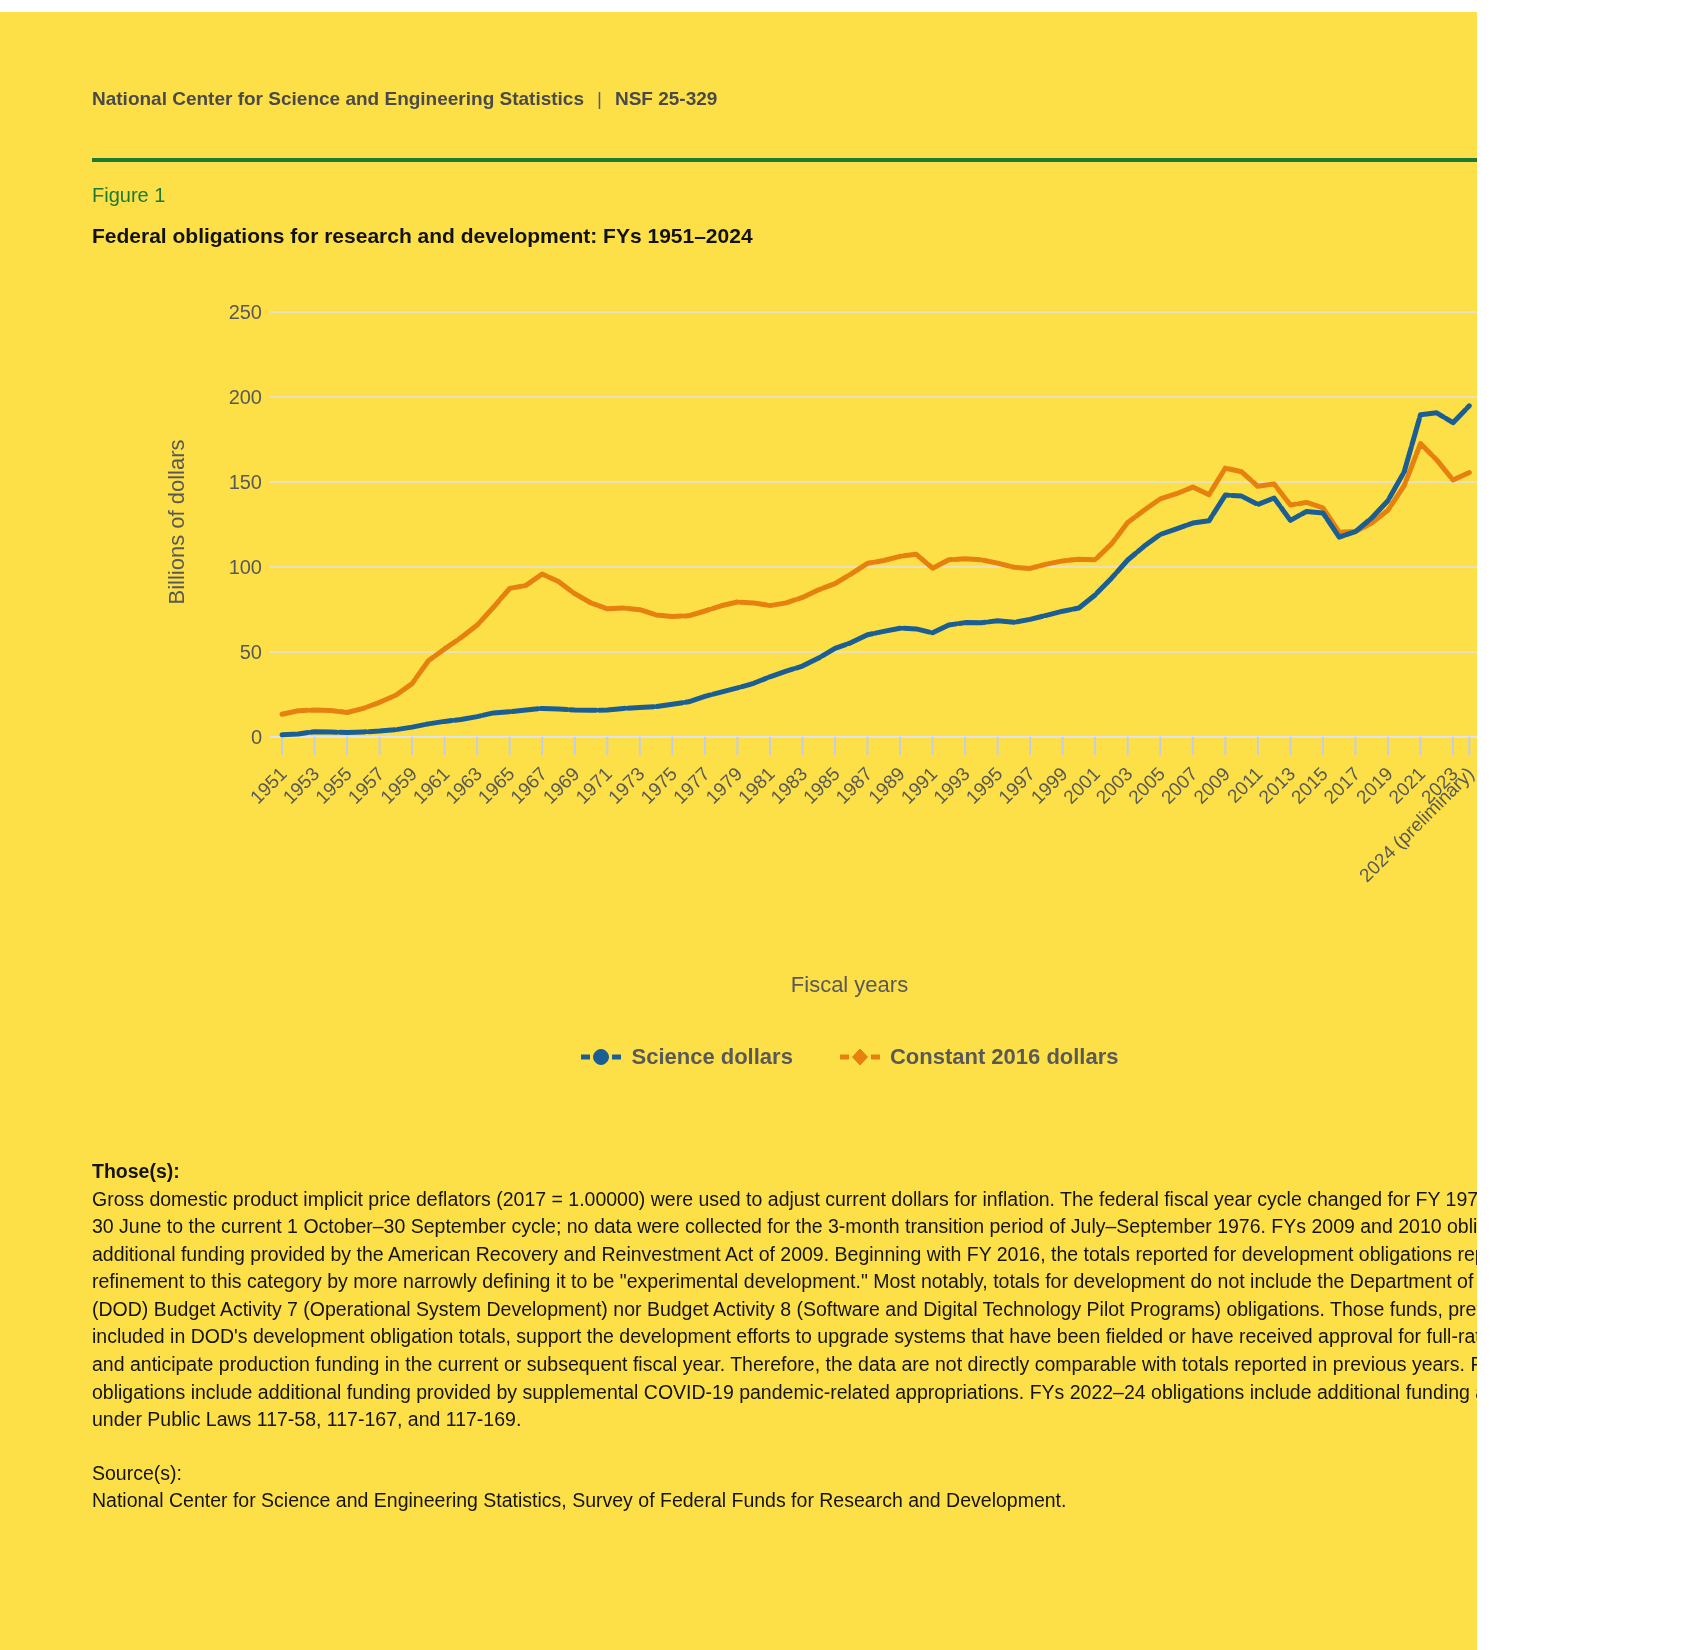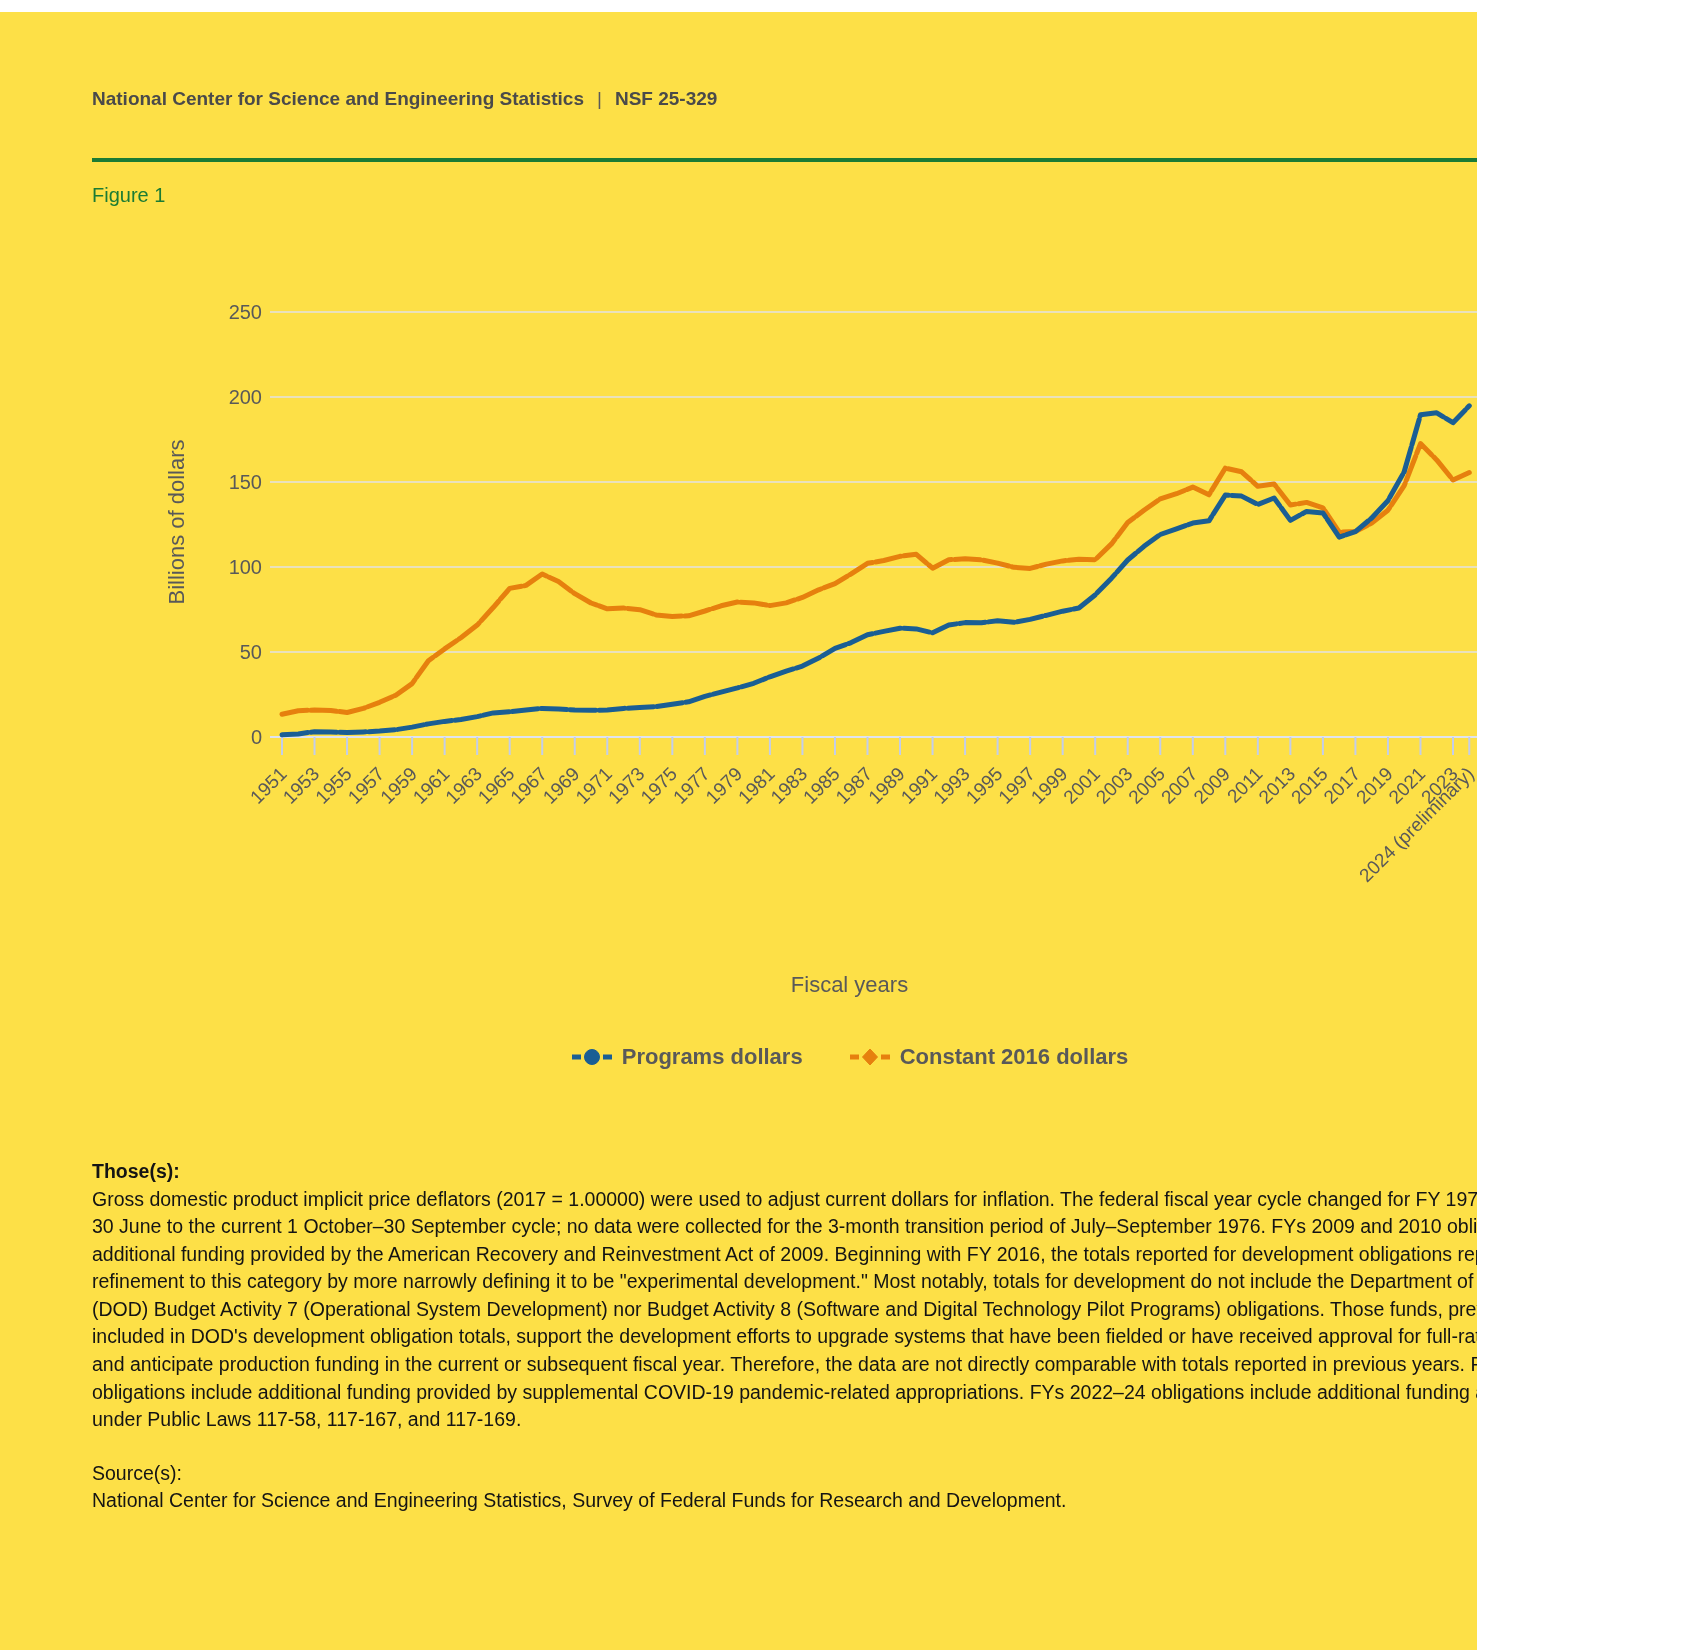--- a/index.html
+++ b/index.html
@@ -46,20 +46,21 @@
 
 <div class="page">
 
   <div class="doc-header">
     <span>National Center for Science and Engineering Statistics</span><span class="sep">|</span><span>NSF 25-329</span>
   </div>
 
   <div class="green-rule"></div>
 
   <div class="figure-label">Figure 1</div>
+  <h1 class="figure-title">Federal obligations for research and development: FYs 1951–2024</h1>
 
   <svg id="chart-svg" width="1699" height="690">
       <line x1="270" x2="1480" y1="380" y2="380" stroke="#e2e2e2" stroke-width="1.5"></line>
       <line x1="270" x2="1480" y1="295" y2="295" stroke="#e2e2e2" stroke-width="1.5"></line>
       <line x1="270" x2="1480" y1="210" y2="210" stroke="#e2e2e2" stroke-width="1.5"></line>
       <line x1="270" x2="1480" y1="125" y2="125" stroke="#e2e2e2" stroke-width="1.5"></line>
       <line x1="270" x2="1480" y1="40" y2="40" stroke="#e2e2e2" stroke-width="1.5"></line>
       <line x1="270" x2="1480" y1="465" y2="465" stroke="#dfe3ef" stroke-width="2"></line>
       <text x="262" y="472" text-anchor="end" class="ytick">0</text>
       <text x="262" y="387" text-anchor="end" class="ytick">50</text>
@@ -150,21 +151,21 @@
 
   <div class="xlabel">Fiscal years</div>
 
   <div class="legend">
     <div class="legend-item">
       <svg width="42" height="18">
         <line class="mk" x1="1" y1="9" x2="10" y2="9" stroke-width="5" fill="#1a5e94" stroke="#1a5e94"></line>
         <circle class="mk" cx="21" cy="9" r="7.5" fill="#1a5e94" stroke="#1a5e94"></circle>
         <line class="mk" x1="32" y1="9" x2="41" y2="9" stroke-width="5" fill="#1a5e94" stroke="#1a5e94"></line>
       </svg>
-      <span>Programs dollars</span>
+      <span>Science dollars</span>
     </div>
     <div class="legend-item">
       <svg width="42" height="18">
         <line class="mk" x1="1" y1="9" x2="10" y2="9" stroke-width="5" fill="#e6800e" stroke="#e6800e"></line>
         <polygon class="mk" points="21,1 28.5,9 21,17 13.5,9" fill="#e6800e" stroke="#e6800e"></polygon>
         <line class="mk" x1="32" y1="9" x2="41" y2="9" stroke-width="5" fill="#e6800e" stroke="#e6800e"></line>
       </svg>
       <span>Constant 2016 dollars</span>
     </div>
   </div>

